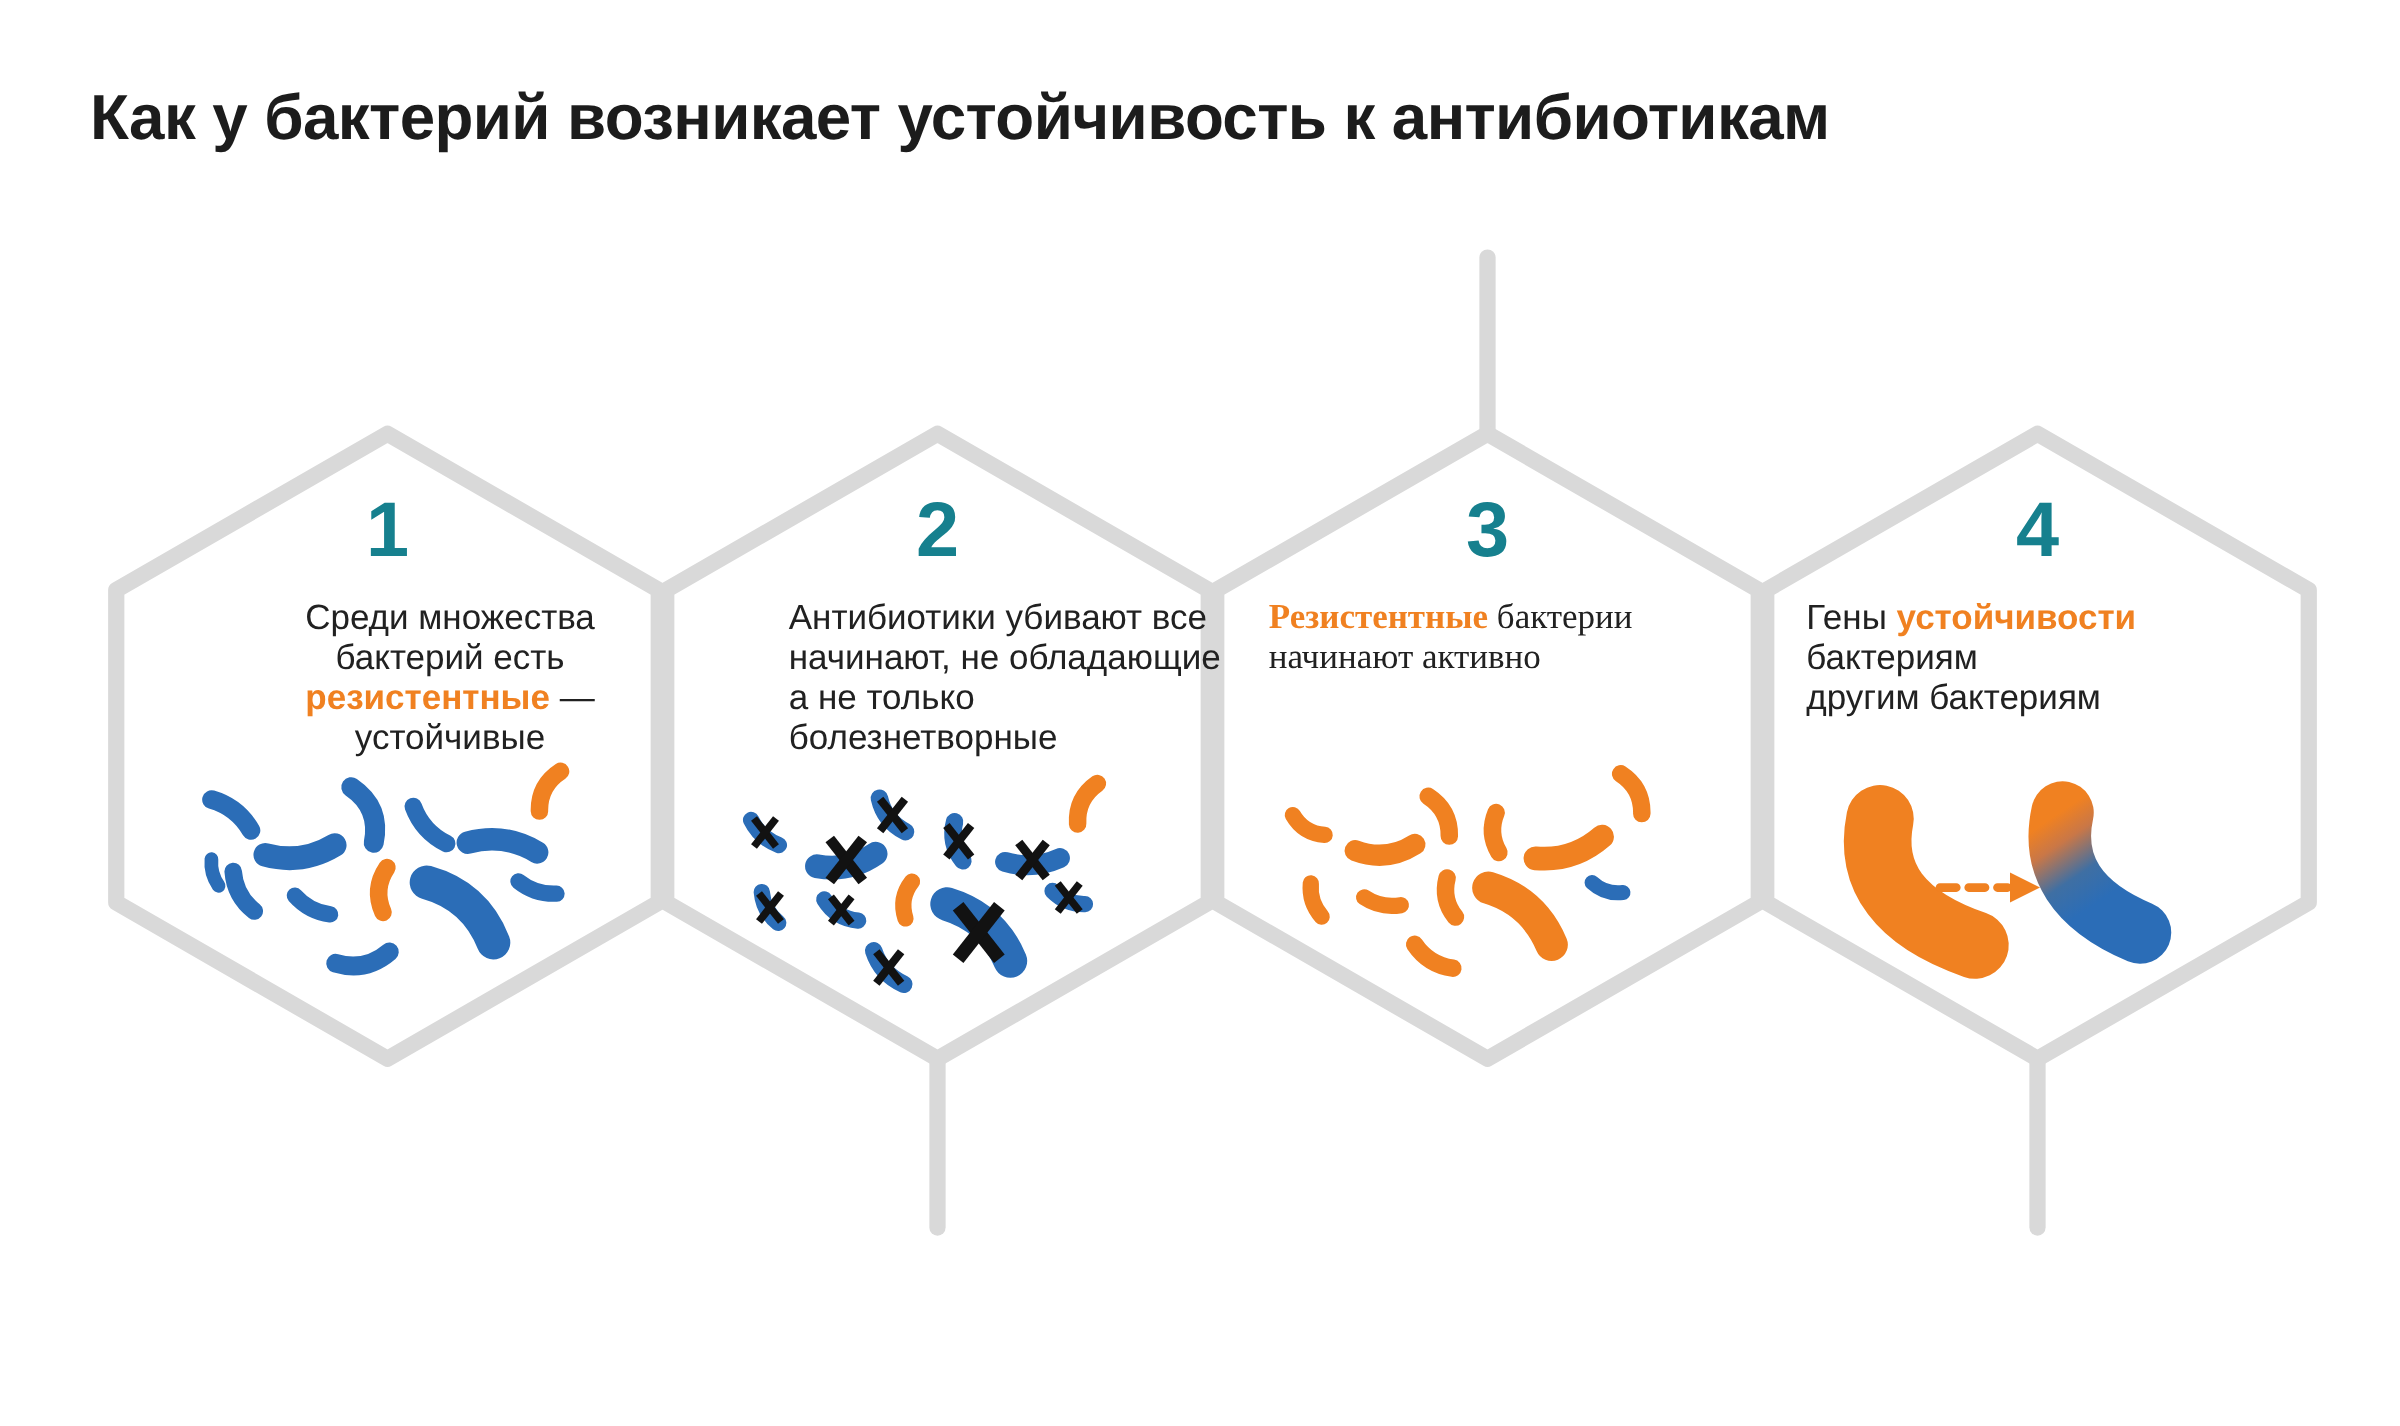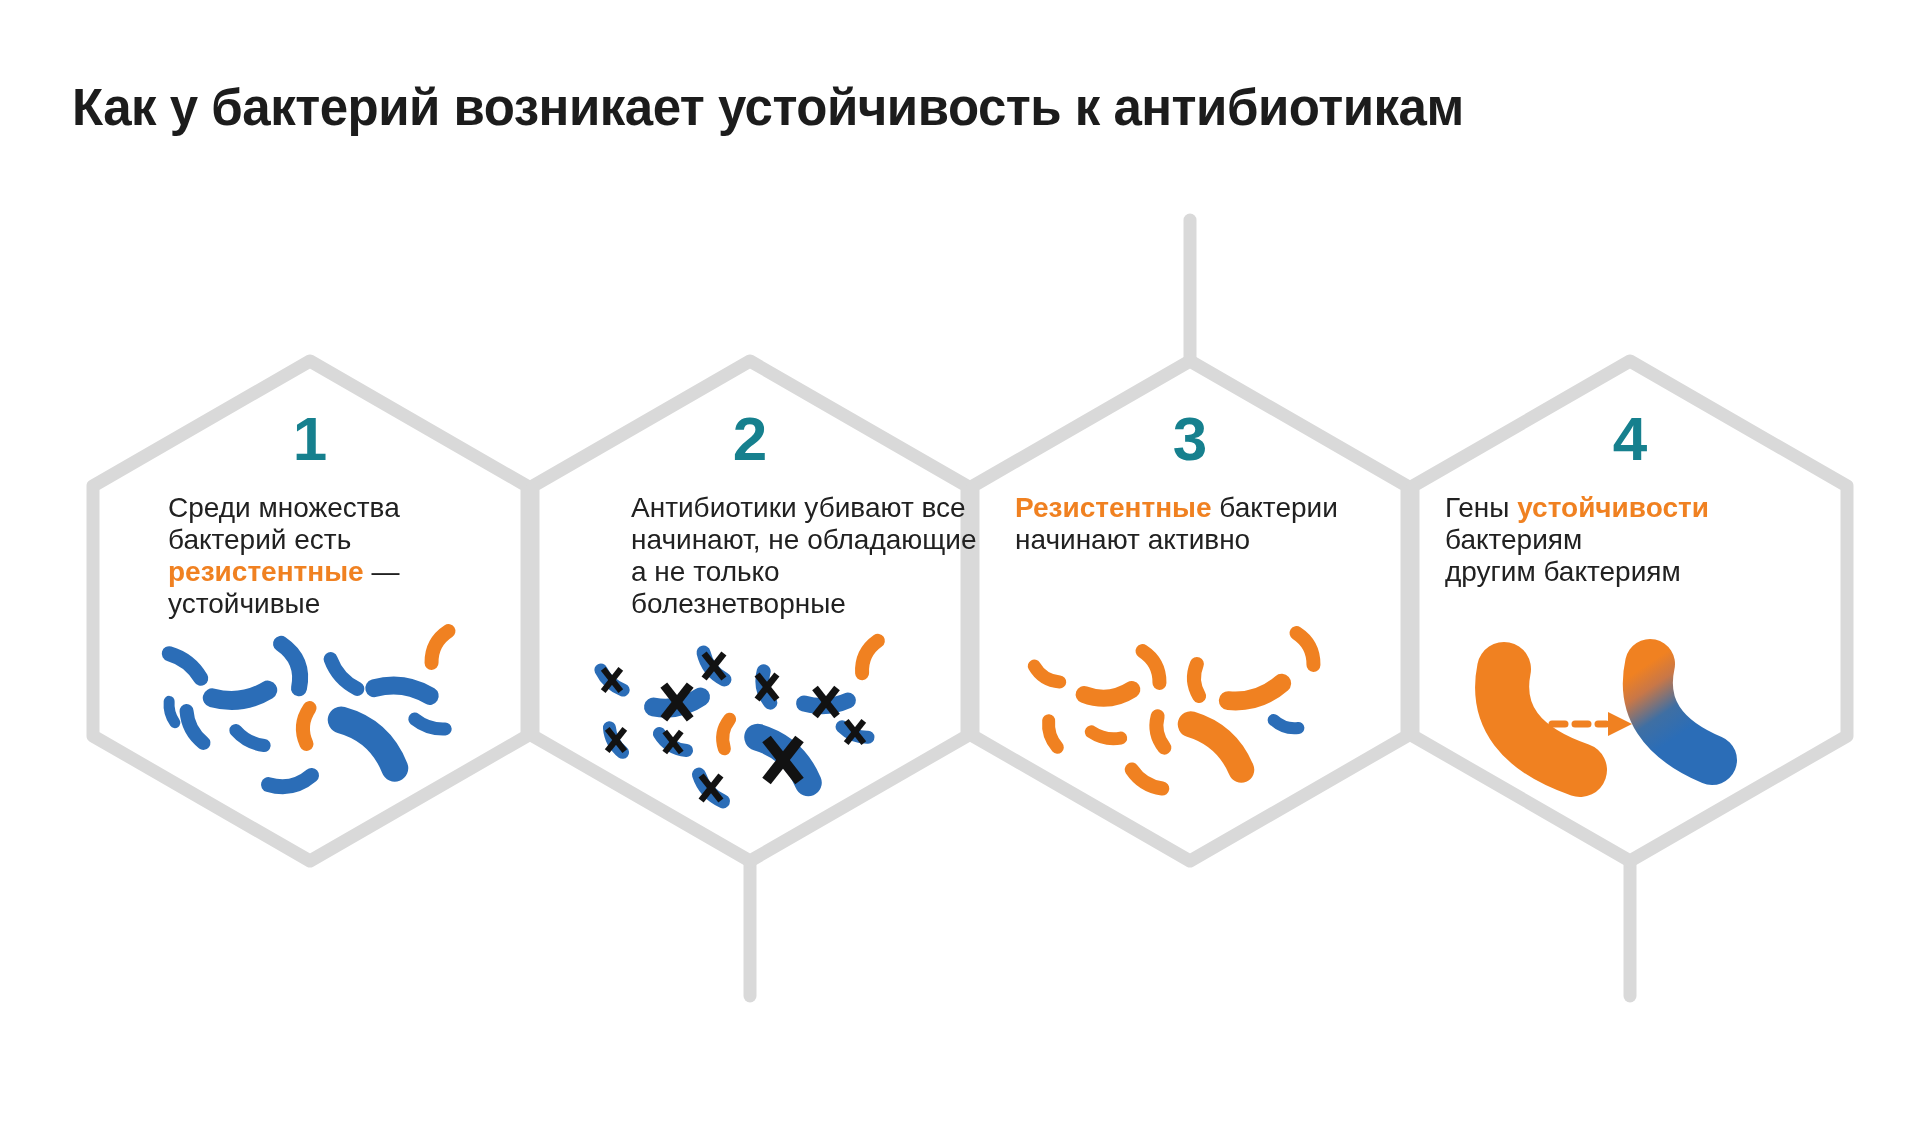--- a/index.html
+++ b/index.html
@@ -1,18 +1,18 @@
 <!DOCTYPE html>
 <html><head>
 <meta charset="utf-8">
 <style>
   html,body{margin:0;padding:0;background:#ffffff;}
   body{width:1920px;height:1141px;position:relative;overflow:hidden;
        font-family:"Liberation Sans", sans-serif;}
-  .canvas{position:absolute;inset:0;margin-top:14px;}
+  .canvas{position:absolute;inset:0;}
   .title{position:absolute;left:72px;top:30px;width:1800px;
          font-size:51px;font-weight:700;letter-spacing:-0.5px;color:#1c1c1c;}
   #honeycomb{position:absolute;left:0;top:0;}
   .step-num{position:absolute;top:394px;width:200px;text-align:center;
             font-size:62px;font-weight:700;color:#16808E;line-height:1;}
   .step-text{position:absolute;top:478px;width:360px;
              font-size:28px;line-height:32px;color:#212121;font-weight:400;}
   .step-text .hl{color:#F08121;font-weight:700;}
   .bact{position:absolute;top:600px;}
 </style>
@@ -28,21 +28,21 @@
       <path d="M 310 347 L 527 472 L 527 722 L 310 847 L 93 722 L 93 472 Z" fill="#ffffff" stroke="#D9D9D9" stroke-width="13" stroke-linejoin="round"></path>
       <path d="M 750 347 L 967 472 L 967 722 L 750 847 L 533 722 L 533 472 Z" fill="#ffffff" stroke="#D9D9D9" stroke-width="13" stroke-linejoin="round"></path>
       <path d="M 1190 347 L 1407 472 L 1407 722 L 1190 847 L 973 722 L 973 472 Z" fill="#ffffff" stroke="#D9D9D9" stroke-width="13" stroke-linejoin="round"></path>
       <path d="M 1630 347 L 1847 472 L 1847 722 L 1630 847 L 1413 722 L 1413 472 Z" fill="#ffffff" stroke="#D9D9D9" stroke-width="13" stroke-linejoin="round"></path>
     </svg>
 
   <h1 class="title">Как у бактерий возникает устойчивость к антибиотикам</h1>
 
   <div>
     <div class="step-num" id="num0" style="left: 210px;">1</div>
-    <div class="step-text" id="txt0" style="left: 168px;">
+    <div class="step-text" id="txt0" style="left: 180px; text-align: center;">
         <div><span>Среди множества</span></div>
         <div><span>бактерий есть</span></div>
         <div><span class="hl">резистентные</span><span> —</span></div>
         <div><span>устойчивые</span></div>
       </div>
     <svg class="bact" id="bact0" width="340" height="210" viewBox="0 0 340 210" style="left: 140px;">
         <path d="M -20 0 Q 0 -8 20 0" transform="translate(45 52) rotate(38)" fill="none" stroke="#2B6DB7" stroke-width="15" stroke-linecap="round"></path>
         <path d="M -28 0 Q 0 12 28 0" transform="translate(100 80) rotate(-8)" fill="none" stroke="#2B6DB7" stroke-width="19" stroke-linecap="round"></path>
         <path d="M -18 0 Q 0 8 18 0" transform="translate(55 113) rotate(62)" fill="none" stroke="#2B6DB7" stroke-width="14" stroke-linecap="round"></path>
         <path d="M -16 0 Q 0 6 16 0" transform="translate(110 124) rotate(28)" fill="none" stroke="#2B6DB7" stroke-width="13" stroke-linecap="round"></path>
@@ -117,21 +117,21 @@
           <line x1="121.1" y1="161.4" x2="140.9" y2="186.6" stroke="#121212" stroke-width="6.4799999999999995"></line>
           <line x1="121.1" y1="186.6" x2="140.9" y2="161.4" stroke="#121212" stroke-width="6.4799999999999995"></line>
         </g>
         <path d="M -18 0 Q 0 10 18 0" transform="translate(290 43) rotate(116)" fill="none" stroke="#F08121" stroke-width="14" stroke-linecap="round"></path>
         <path d="M -15 0 Q 0 8 15 0" transform="translate(147 120) rotate(100)" fill="none" stroke="#F08121" stroke-width="13" stroke-linecap="round"></path>
       </svg>
   </div>
 
   <div>
     <div class="step-num" id="num2" style="left: 1090px;">3</div>
-    <div class="step-text" id="txt2" style="left: 1015px;">
+    <div class="step-text" id="txt2" style="left: 1015px; font-family: Liberation Serif, serif;">
         <div><span class="hl">Резистентные</span><span> бактерии</span></div>
         <div><span>начинают активно</span></div>
       </div>
     <svg class="bact" id="bact2" width="340" height="210" viewBox="0 0 340 210" style="left: 1020px;">
         <path d="M -15 0 Q 0 8 15 0" transform="translate(27 60) rotate(32)" fill="none" stroke="#F08121" stroke-width="13" stroke-linecap="round"></path>
         <path d="M -24 0 Q 0 12 24 0" transform="translate(88 78) rotate(-6)" fill="none" stroke="#F08121" stroke-width="17" stroke-linecap="round"></path>
         <path d="M -18 0 Q 0 -10 18 0" transform="translate(131 53) rotate(62)" fill="none" stroke="#F08121" stroke-width="14" stroke-linecap="round"></path>
         <path d="M -16 0 Q 0 8 16 0" transform="translate(178 66) rotate(86)" fill="none" stroke="#F08121" stroke-width="14" stroke-linecap="round"></path>
         <path d="M -28 0 Q 0 12 28 0" transform="translate(235 78) rotate(-18)" fill="none" stroke="#F08121" stroke-width="19" stroke-linecap="round"></path>
         <path d="M -18 0 Q 0 -10 18 0" transform="translate(285 35) rotate(62)" fill="none" stroke="#F08121" stroke-width="14" stroke-linecap="round"></path>

